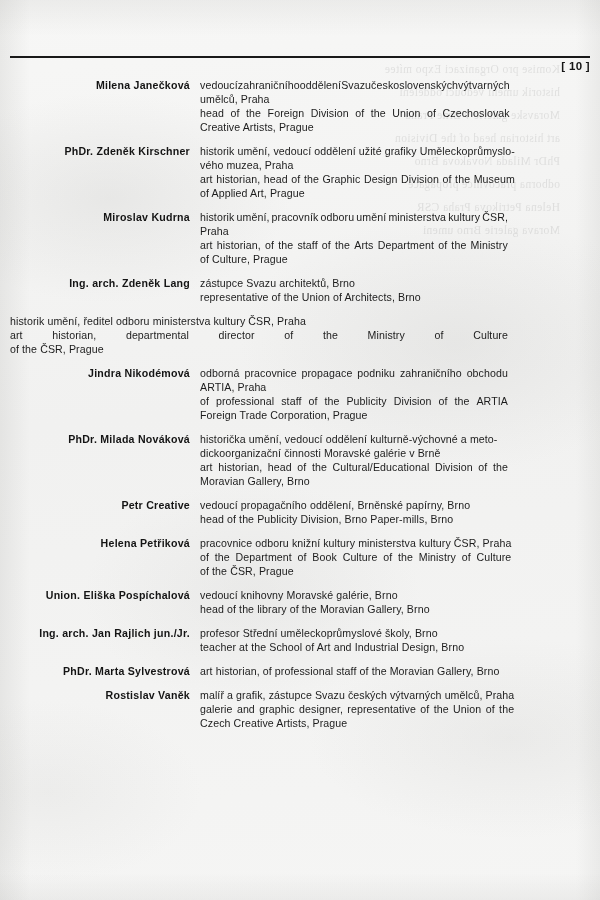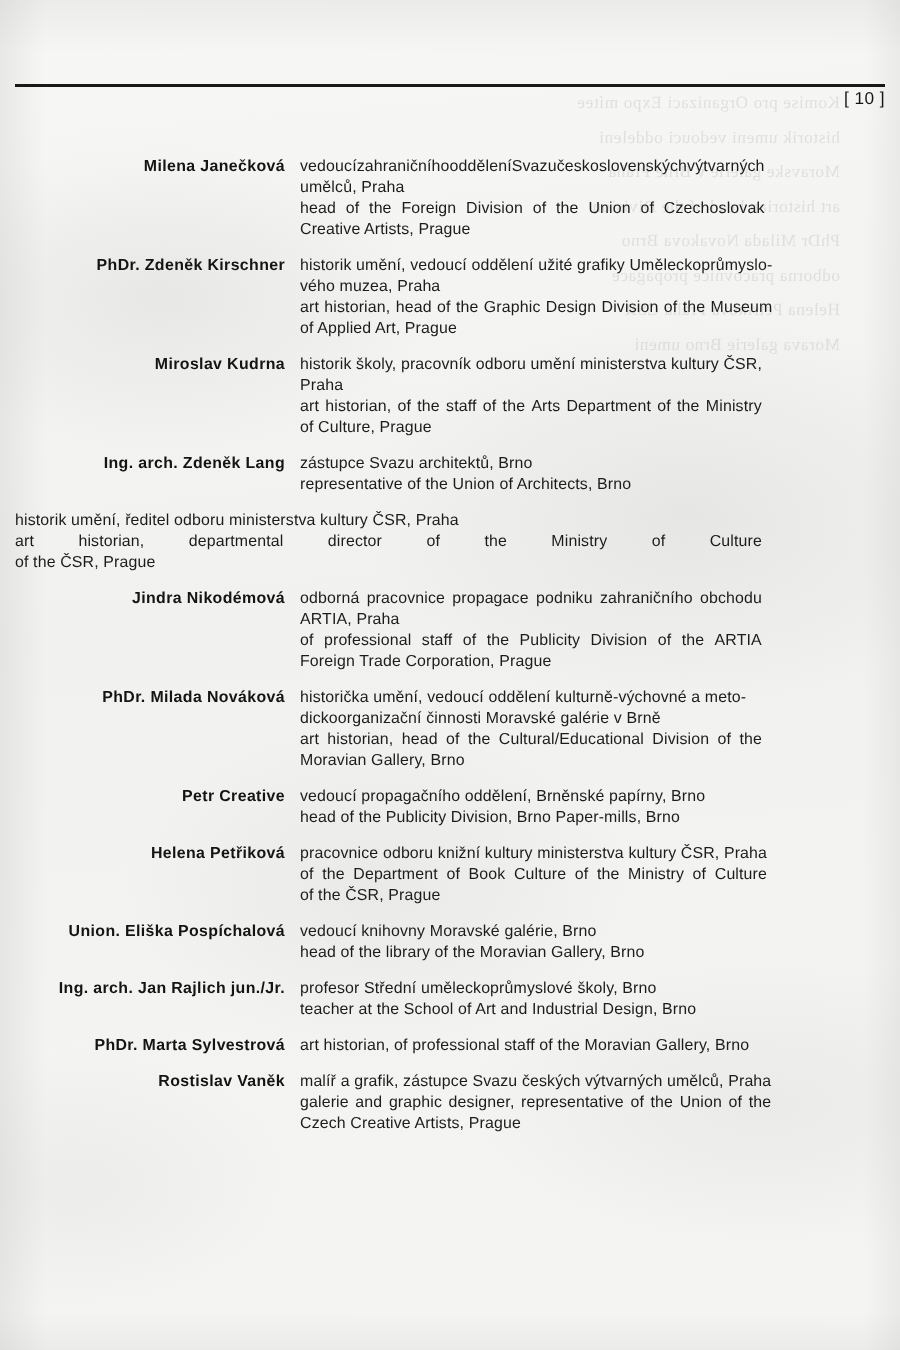--- a/index.html
+++ b/index.html
@@ -69,31 +69,31 @@
     top: 56px;
     width: 580px;
     height: 2px;
     background: #191919;
   }
   .folio {
     position: absolute;
     right: 10px;
     top: 60px;
     font-size: 11.5px;
-    font-weight: 400;
+    font-weight: 700;
     letter-spacing: 0.3px;
     color: #161616;
     font-family: "Liberation Sans", sans-serif;
   }
 
   
   .list {
     position: absolute;
     left: 0;
-    top: 104px;
+    top: 78px;
     width: 516px;
   }
   .entry {
     display: flex;
     align-items: flex-start;
     margin-bottom: 10px;
   }
   .entry-name {
     width: 190px;
     flex: 0 0 190px;
@@ -197,21 +197,21 @@
             <span>Museum</span>
           </div>
           <div class="line lang-en">of Applied Art, Prague</div>
         </div>
       </div>
       <div class="entry">
         <div class="entry-name">Miroslav Kudrna</div>
         <div class="entry-desc">
           <div class="line lang-cs just">
             <span>historik</span>
-            <span>školy,</span>
+            <span>umění,</span>
             <span>pracovník</span>
             <span>odboru</span>
             <span>umění</span>
             <span>ministerstva</span>
             <span>kultury</span>
             <span>ČSR,</span>
           </div>
           <div class="line lang-cs">Praha</div>
           <div class="line lang-en just">
             <span>art</span>

